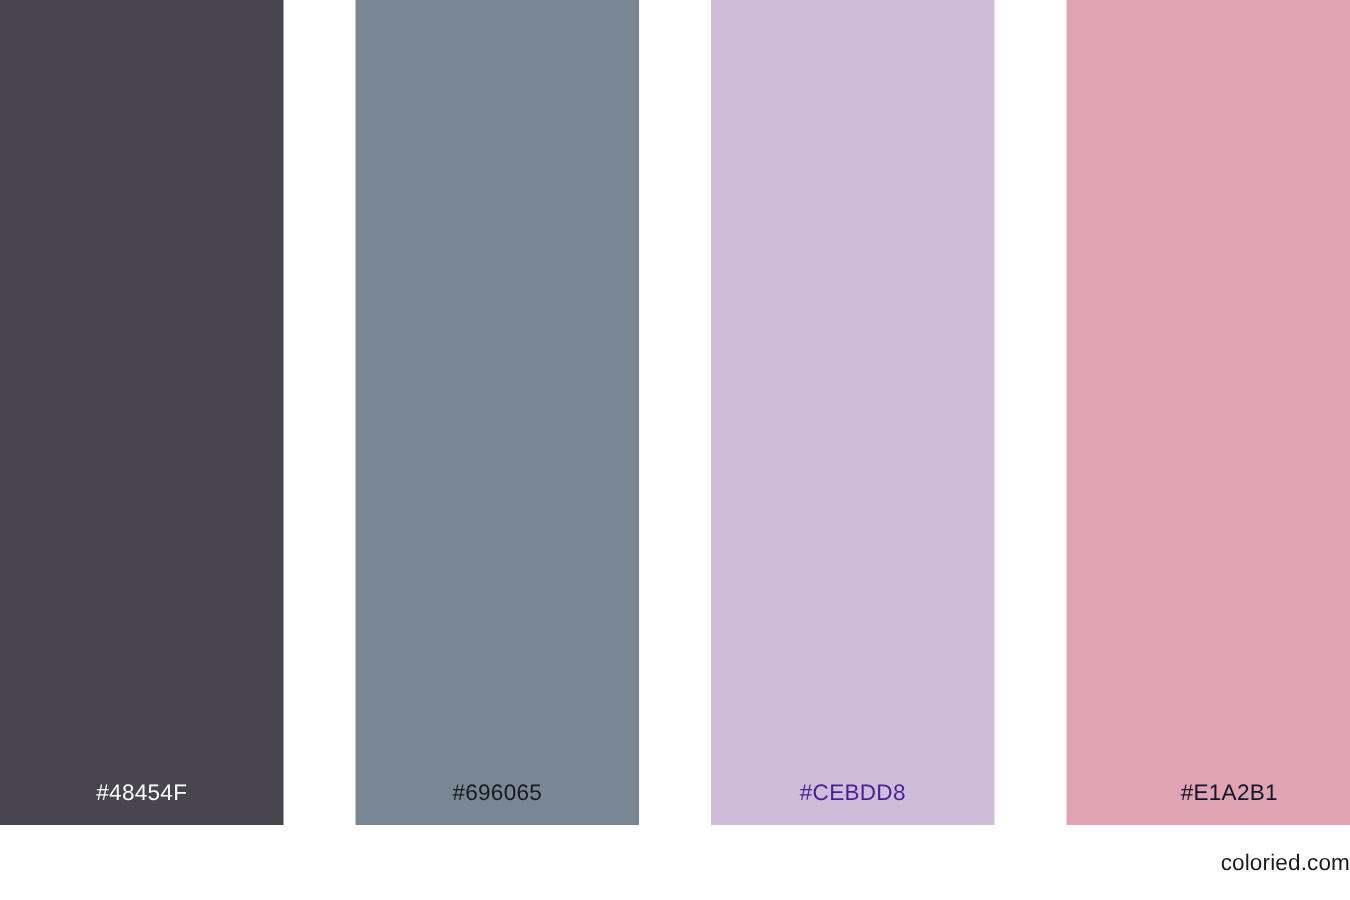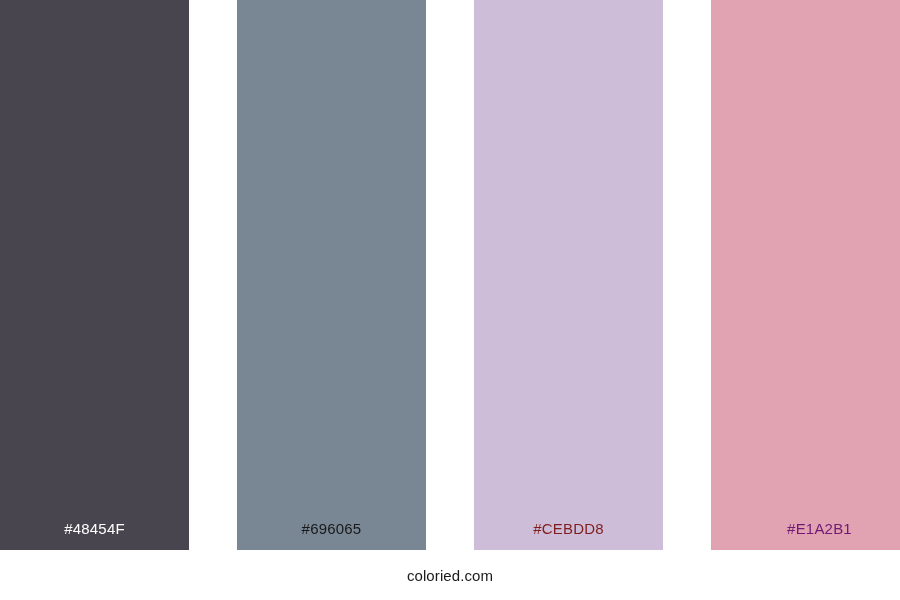--- a/index.html
+++ b/index.html
@@ -49,21 +49,21 @@
     padding-bottom: 14px;
     white-space: nowrap;
     user-select: none;
   }
   .footer {
     flex: 1 1 auto;
     width: 900px;
     background: #ffffff;
     display: flex;
     align-items: flex-start;
-    justify-content: center;
+    justify-content: flex-end;
   }
   .footer-text {
     font-family: "Liberation Sans", sans-serif;
     font-size: 15px;
     line-height: 15px;
     color: #1a1a1a;
     padding-top: 18px;
     letter-spacing: 0.1px;
     white-space: nowrap;
   }
@@ -78,25 +78,25 @@
     <div class="swatch" style="background-color: rgb(72, 69, 79);">
       <span class="swatch-label" style="color: rgb(255, 255, 255);">#48454F</span>
     </div>
 
     <div class="swatch" style="background-color: rgb(121, 135, 149);">
       <span class="swatch-label" style="color: rgb(25, 25, 25);">#696065</span>
     </div>
 
 
     <div class="swatch" style="background-color: rgb(206, 189, 216);">
-      <span class="swatch-label" style="color: #7f1d1d;">#CEBDD8</span>
+      <span class="swatch-label" style="color: #4c1d95;">#CEBDD8</span>
     </div>
 
     <div class="swatch" style="background-color: rgb(225, 162, 177);">
-      <span class="swatch-label" style="color: #701a75; margin-left: 28px;">#E1A2B1</span>
+      <span class="swatch-label" style="color: #0f172a; margin-left: 28px;">#E1A2B1</span>
     </div>
 
   </div>
 
   <div class="footer">
     <span class="footer-text" style="color: rgb(26, 26, 26);">coloried.com</span>
   </div>
 
 </div>
 

